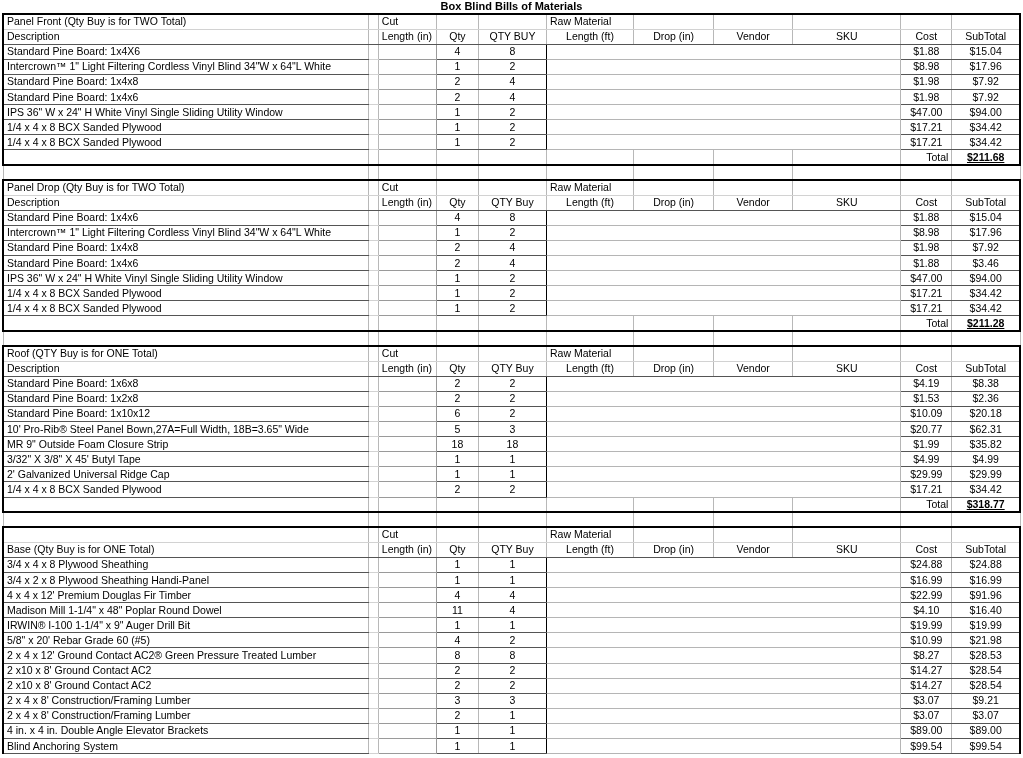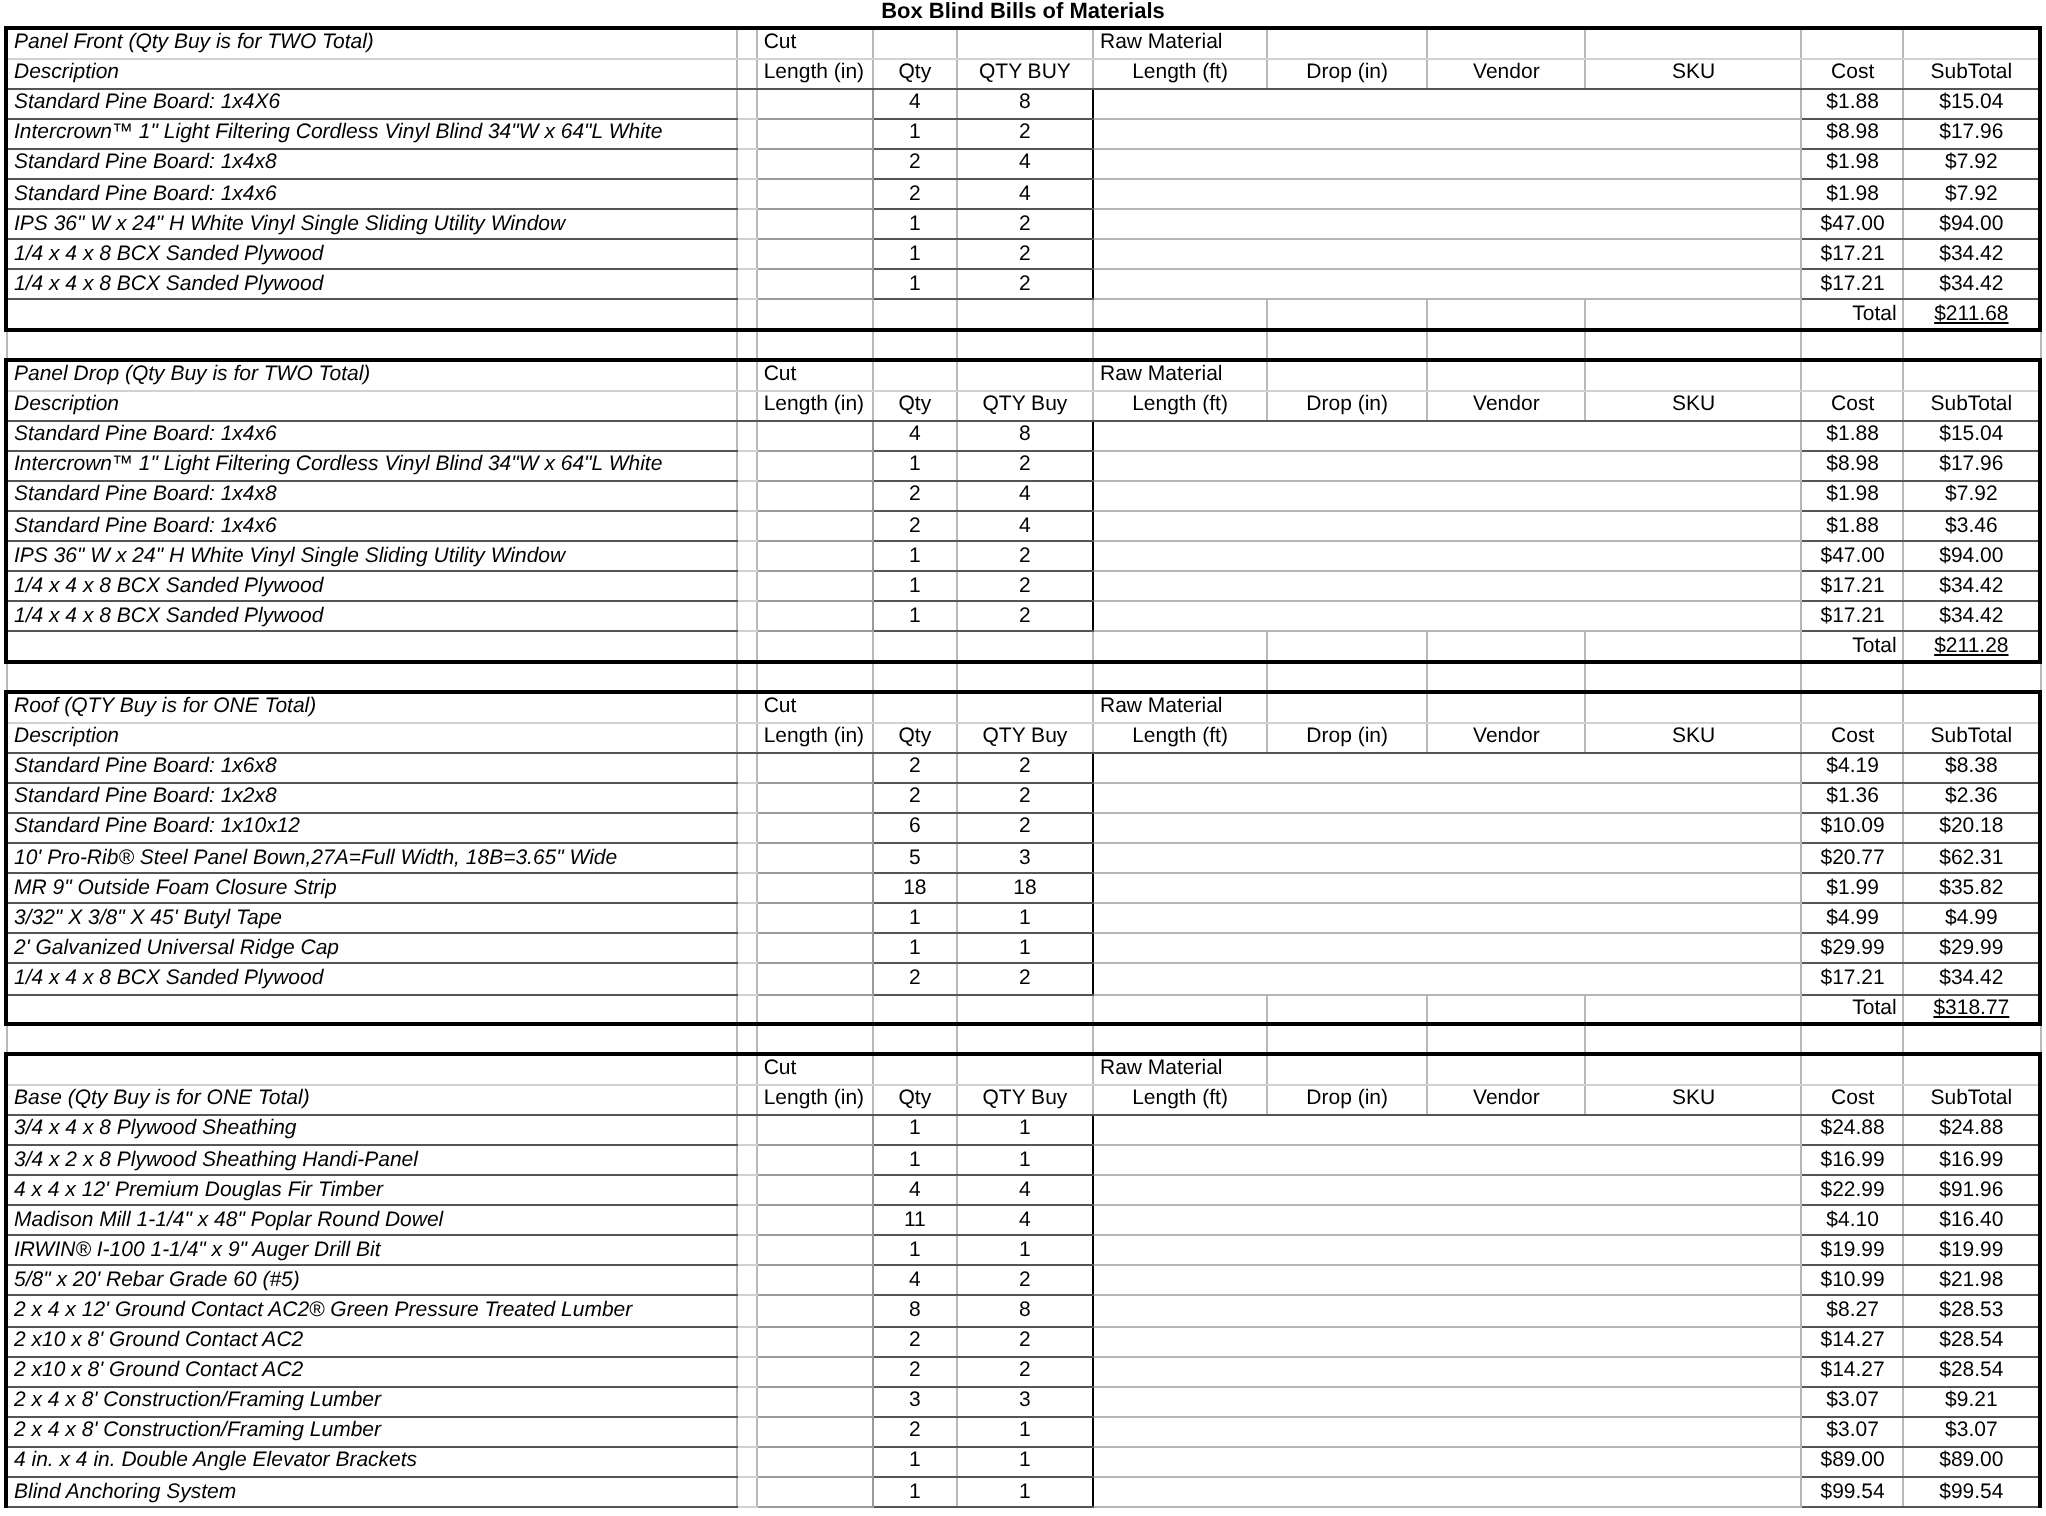--- a/index.html
+++ b/index.html
@@ -41,31 +41,31 @@
     text-align:center;
     font-weight:bold;
     font-size:11px;
     height:14px;
   }
   tr.titlerow td{border:none;height:14px;}
 
   
   .hv-t{border-top:2px solid #000 !important;}
   .hv-b{border-bottom:2px solid #000 !important;}
-  .hv-l{border-left:2px solid #000 !important;font-style:italic;}
+  .hv-l{border-left:2px solid #000 !important;}
   .hv-r{border-right:2px solid #000 !important;}
 
   .md-b{border-bottom:1.4px solid #555 !important;}
   .bk-l{border-left:1.2px solid #000 !important;}
   .bk-r{border-right:1.2px solid #000 !important;}
 
   .ctr{text-align:center;}
   .rgt{text-align:right;}
   .lft{text-align:left;}
-  .bold{font-weight:normal;}
+  .bold{font-weight:bold;}
   .under{text-decoration:underline;}
   .blank{border-left:1px solid #cfcfcf;border-right:1px solid #cfcfcf;border-top:1px solid #e2e2e2;border-bottom:1px solid #e2e2e2;}
   .spacer td{height:15.1px;}
   
   .cutblock{
     border-left:1px solid #9a9a9a !important;
     border-right:1px solid #9a9a9a !important;
     border-top:1px solid #9a9a9a !important;
     border-bottom:1px solid #9a9a9a !important;
     background:#fff;
@@ -380,21 +380,21 @@
           <td class="ctr md-b">$4.19</td>
           <td class="ctr md-b hv-r">$8.38</td>
         </tr>
         <tr>
           <td class="lft hv-l md-b">Standard Pine Board: 1x2x8</td>
           <td></td>
           <td class="cutblock" style="border-top: none; border-bottom: none;"></td>
           <td class="ctr md-b bk-l">2</td>
           <td class="ctr md-b bk-r">2</td>
           <td class="rawblock" colspan="4" style="border-top: none; border-bottom: none; border-left: 1.2px solid rgb(0, 0, 0); border-right: 1.2px solid rgb(0, 0, 0);"></td>
-          <td class="ctr md-b">$1.36</td>
+          <td class="ctr md-b">$1.53</td>
           <td class="ctr md-b hv-r">$2.36</td>
         </tr>
         <tr>
           <td class="lft hv-l md-b">Standard Pine Board: 1x10x12</td>
           <td></td>
           <td class="cutblock" style="border-top: none; border-bottom: none;"></td>
           <td class="ctr md-b bk-l">6</td>
           <td class="ctr md-b bk-r">2</td>
           <td class="rawblock" colspan="4" style="border-top: none; border-bottom: none; border-left: 1.2px solid rgb(0, 0, 0); border-right: 1.2px solid rgb(0, 0, 0);"></td>
           <td class="ctr md-b">$10.09</td>

